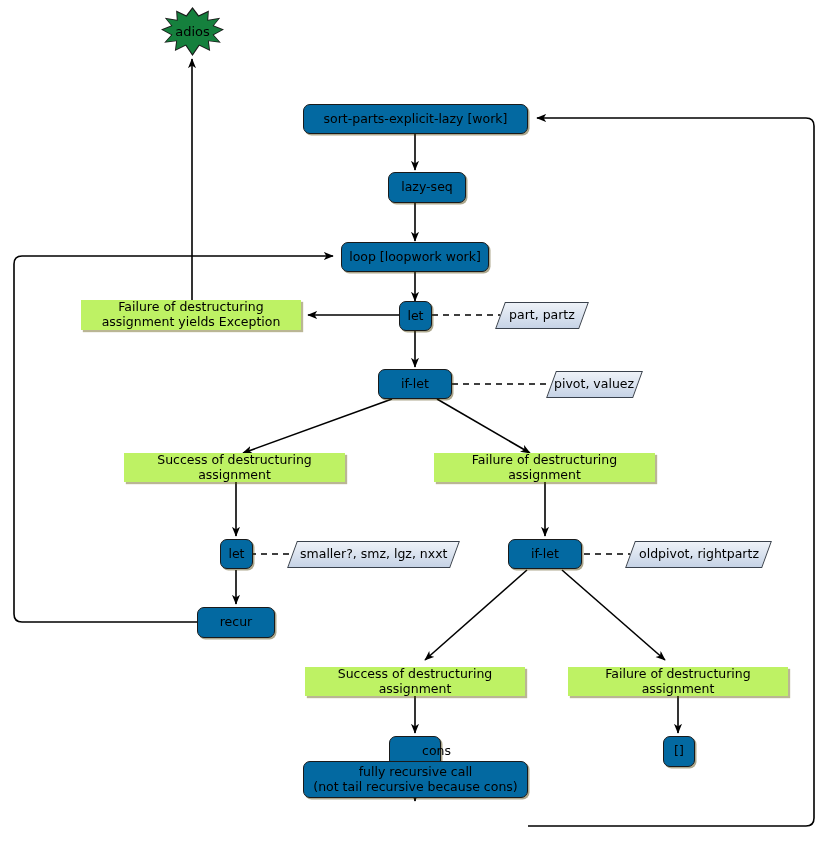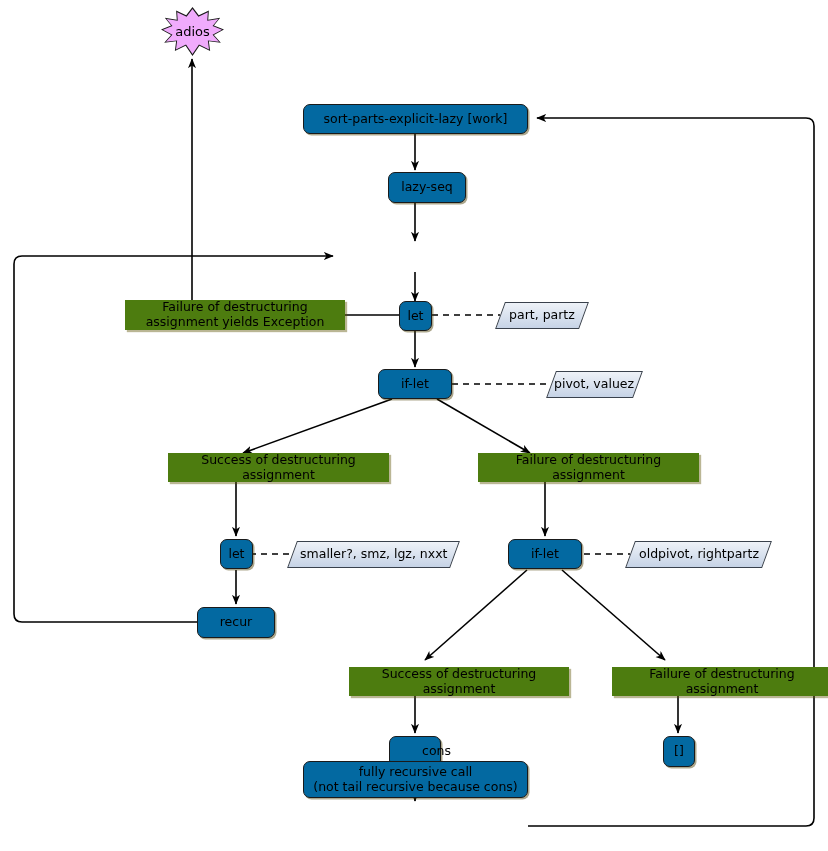--- a/index.html
+++ b/index.html
@@ -36,40 +36,39 @@
   
   .rounded {
     background: #0369a1;
     border: 1.6px solid #1a1a1a;
     border-radius: 7px;
     font-size: 12.5px;
     box-shadow: 1.5px 1.5px 0 rgba(70,60,0,0.45);
   }
   
   .flat {
-    background: #4d7c0f;
+    background: #bef264;
     border: none;
     font-size: 12.5px;
     box-shadow: 2px 2px 1px rgba(90,80,0,0.42);
-    margin-left: 44px;
   }
   
   .para {
     background: linear-gradient(180deg, #eef2f8 0%, #c6d3e6 100%);
     border: 1.3px solid #39414c;
     transform: skewX(-20deg);
     font-size: 12.5px;
   }
   .para > span {
     display: block;
     transform: skewX(20deg);
   }
   
   .burst {
-    background: #f0abfc;
+    background: #15803d;
     border: none;
     font-size: 13px;
     clip-path: polygon(
       50% 0%, 60% 17%, 76% 7%, 75% 26%, 94% 22%, 84% 38%,
       100% 46%, 84% 57%, 95% 73%, 76% 70%, 78% 90%, 61% 79%,
       50% 100%, 39% 79%, 22% 90%, 24% 70%, 5% 73%, 16% 57%,
       0% 46%, 16% 38%, 6% 22%, 25% 26%, 24% 7%, 40% 17%
     );
   }
   .burst-outline {
@@ -142,20 +141,21 @@
     </g>
   </svg>
 
   <div class="burst-outline" style="left:161px; top:7px; width:63px; height:49px;"></div>
   <div class="node burst" style="left:163px; top:9px; width:59px; height:45px;">adios</div>
 
   <div class="node rounded" style="left:303px; top:104px; width:225px; height:30px;">sort-parts-explicit-lazy [work]</div>
 
   <div class="node rounded" style="left:388px; top:172px; width:78px; height:31px;">lazy-seq</div>
 
+  <div class="node rounded" style="left:341px; top:242px; width:148px; height:30px;">loop [loopwork work]</div>
 
   <div class="node flat" style="left:81px; top:300px; width:220px; height:30px;">Failure of destructuring
 assignment yields Exception</div>
 
   <div class="node rounded" style="left:399px; top:301px; width:33px; height:30px;">let</div>
 
   <div class="node para" style="left:500px; top:302px; width:84px; height:27px;">
     <span>part, partz</span>
   </div>
 

